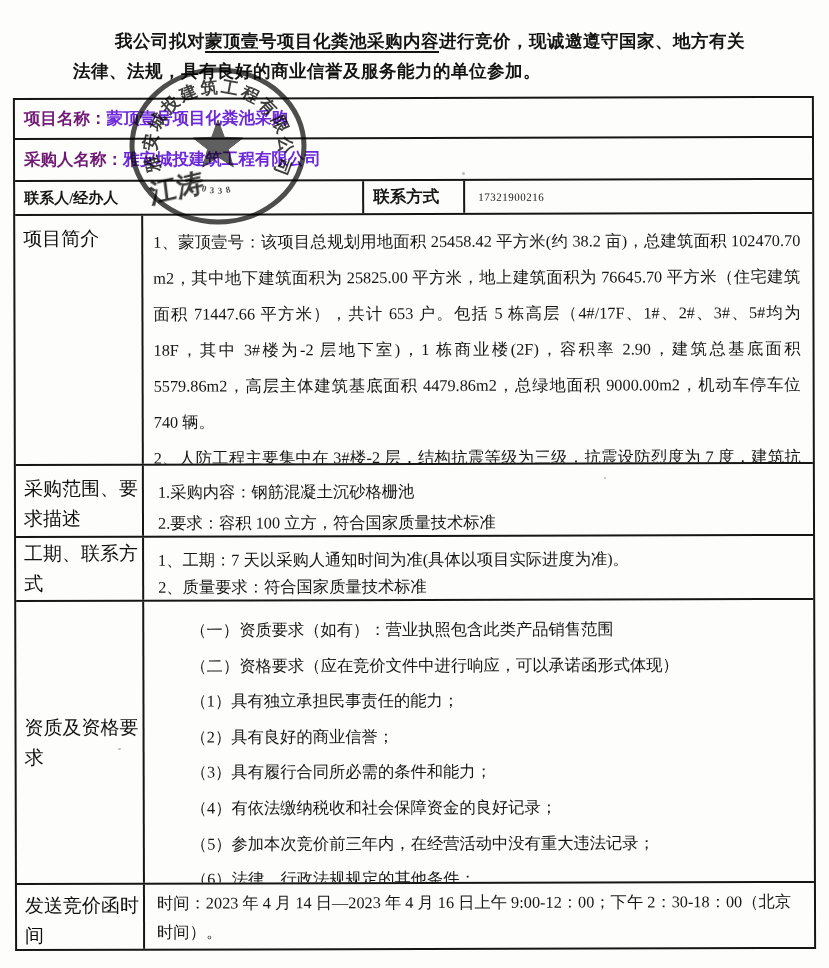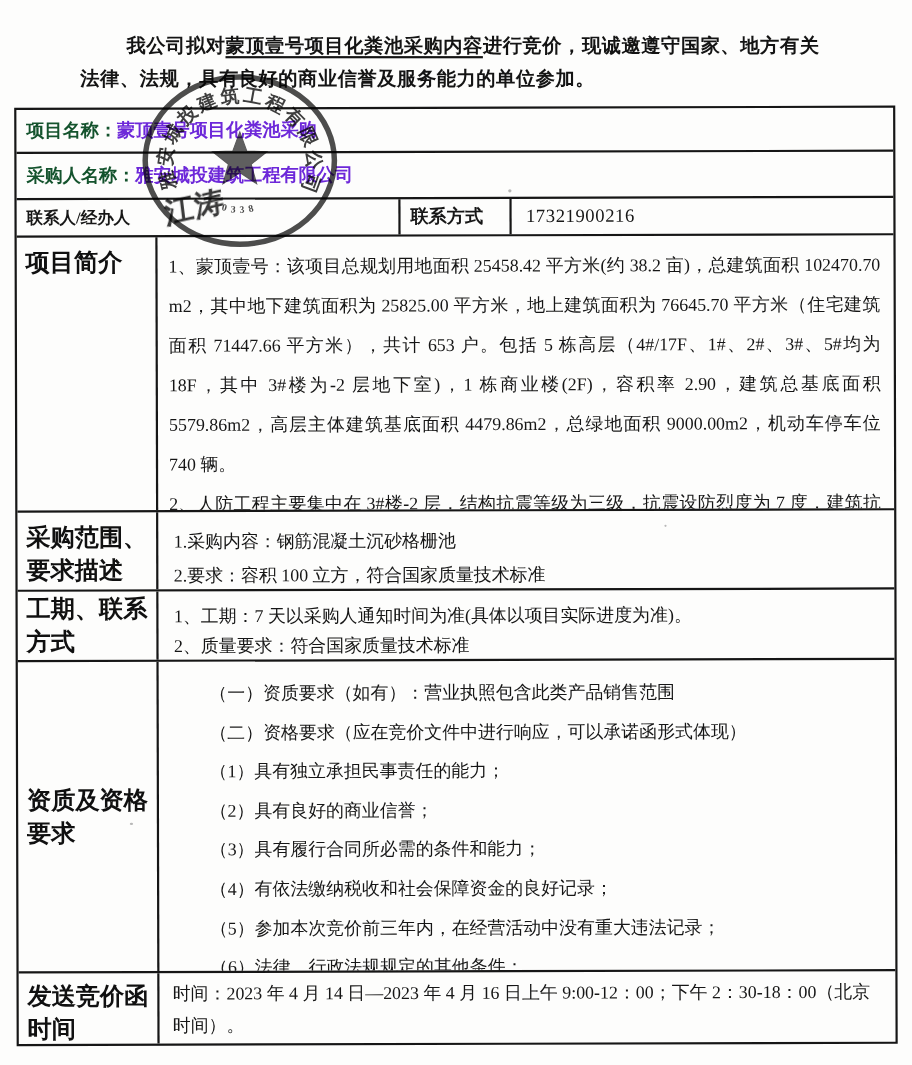--- a/index.html
+++ b/index.html
@@ -46,40 +46,40 @@
   .row-4 { height: 250px; }
   .row-5 { height: 72px; }
   .row-6 { height: 64px; }
   .row-7 { height: 283px; }
   .row-8 { height: 64px; }
 
   .inline-cell {
     flex: 1; display: flex; align-items: center;
     padding-left: 9px; font-size: 16.5px;
   }
-  .lbl { font-weight: 700; color: #14532d; }
+  .lbl { font-weight: 700; color: #701a75; }
   .val { font-weight: 700; color: #6d28d9; }
 
   .label-col {
     width: 128px; flex: none;
-    font-weight: 700; font-size: 22px;
+    font-weight: 400; font-size: 19px;
     padding: 8px 4px 0 8px;
     line-height: 30px;
     color: #101010;
   }
   .label-col.v-center { display: flex; align-items: center; padding-top: 0; }
   .content-col { flex: 1; font-size: 16.3px; color: #161616; }
 
   
   .c-person { width: 349px; flex: none; display: flex; align-items: center;
               padding-left: 9px; font-size: 15px; font-weight: 700; }
   .c-method { width: 101px; flex: none; display: flex; align-items: center;
               padding-left: 9px; font-size: 16.5px; font-weight: 700; }
   .c-phone  { flex: 1; display: flex; align-items: center;
-              padding-left: 13px; font-size: 17px; letter-spacing: 0.5px; }
+              padding-left: 13px; font-size: 11px; letter-spacing: 0.5px; }
 
   
   .overview-content { padding: 9px 12px 0 10px; line-height: 36px; text-align: justify; }
   
   .scope-content { padding: 11px 12px 0 14px; }
   .scope-content div { line-height: 31px; }
   
   .schedule-content { padding: 9px 12px 0 14px; }
   .schedule-content div { line-height: 27px; }
   

